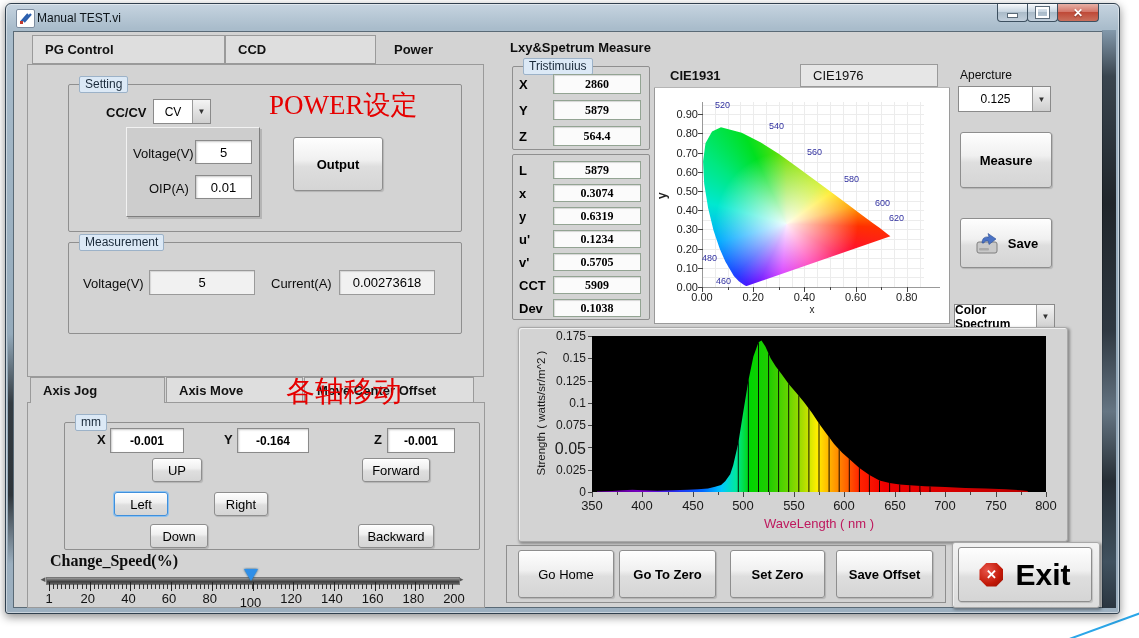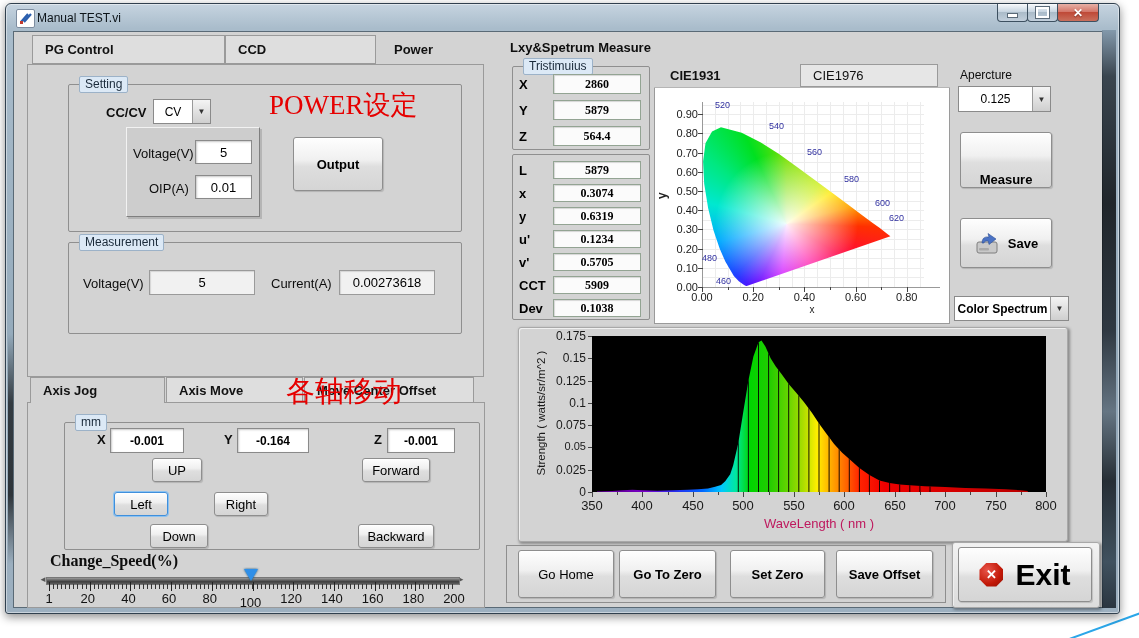--- a/index.html
+++ b/index.html
@@ -272,34 +272,34 @@
       <div id="horseshoe" class="abs" style="left: 688px; top: 73px; width: 218px; height: 182px; background: radial-gradient(circle at 38.8% 65.3%, rgba(255, 255, 255, 0.95), rgba(255, 255, 255, 0) 40%), conic-gradient(at 38.8% 65.3%, rgb(122, 224, 0) 0deg, rgb(200, 236, 0) 40deg, rgb(255, 232, 0) 55deg, rgb(255, 160, 0) 75deg, rgb(255, 48, 0) 92deg, rgb(255, 0, 64) 120deg, rgb(255, 0, 160) 150deg, rgb(204, 0, 255) 185deg, rgb(102, 0, 255) 205deg, rgb(32, 64, 255) 225deg, rgb(0, 168, 255) 255deg, rgb(0, 232, 208) 285deg, rgb(0, 232, 128) 310deg, rgb(0, 224, 32) 335deg, rgb(122, 224, 0) 360deg); filter: drop-shadow(rgb(34, 34, 34) 0px 0px 0.6px); clip-path: polygon(20.5% 99.5%, 20.2% 99.5%, 19.3% 98.9%, 16.9% 96.9%, 14.6% 93.9%, 10.7% 86%, 8.1% 78.9%, 5.3% 68.9%, 2.8% 56.6%, 1% 43.3%, 0.5% 31.1%, 1.6% 21%, 4.6% 14.5%, 8.7% 12.2%, 18.2% 15.2%, 27% 20.6%, 35.5% 27.1%, 43.9% 34.3%, 52.2% 41.6%, 60.3% 48.8%, 67.7% 55.3%, 73.8% 60.8%, 78.3% 64.8%, 81.4% 67.5%, 84.6% 70.4%, 86.4% 72.1%);"></div>
       <div id="cie-ticks"></div>
       <div class="abs rot" style="left:638px;top:150px;width:20px;font-size:12px;font-weight:bold;color:#222;">y</div>
       <div class="abs" style="left:790px;top:272px;width:16px;text-align:center;font-size:10px;color:#222;">x</div>
 
       <span class="lbl" style="left:946px;top:36px;font-size:12px;">Apercture</span>
       <div class="dd" style="left:944px;top:54px;width:93px;height:26px;">
         <span class="val">0.125</span>
         <span class="arr">▼</span>
       </div>
-      <div class="btn" style="left:946px;top:100px;width:92px;height:56px;font-weight:bold;align-items:flex-end;">
+      <div class="btn" style="left:946px;top:100px;width:92px;height:56px;font-weight:bold;">
           <span>Measure</span>
         </div>
       <div class="btn" style="left:946px;top:186px;width:92px;height:50px;font-weight:bold;gap:8px;">
         <span style="display:flex;">
           <svg width="26" height="24" viewBox="0 0 26 24">
             <rect x="3" y="11" width="20" height="11" rx="2" fill="#c9c9c9" stroke="#7e7e7e"></rect>
             <rect x="5" y="17" width="10" height="2.5" rx="1" fill="#a9a9a9"></rect>
             <path d="M8 12 Q8 5 15 6 L14 2.5 L22 8 L15 13.5 L14.3 10 Q10 9.5 10 12 Z" fill="#4a72c4" stroke="#2d4f94" stroke-width=".6"></path>
           </svg>
         </span>
         <span>Save</span>
       </div>
-      <div class="dd" style="left:940px;top:264px;width:115px;height:25px;">
+      <div class="dd" style="left:940px;top:272px;width:101px;height:25px;">
         <span class="val" style="font-weight:bold;">Color Spectrum</span>
         <span class="arr">▼</span>
       </div>
 
       <div class="panel-raised" style="left:504px;top:295px;width:548px;height:213px;"></div>
       <div class="abs" style="left:578px;top:304px;width:454px;height:156px;background:#000;">
         <svg id="spec-svg" width="454" height="156" viewBox="0 0 454 156" preserveAspectRatio="none">
             <defs>
               <linearGradient id="rg" x1="0" y1="0" x2="1" y2="0">
                 <stop offset="6.7%" stop-color="#6a00a8"></stop>
@@ -407,21 +407,21 @@
         <div class="wl abs" style="left:701px;top:68px;">520</div>
         <div class="wl abs" style="left:755px;top:89px;">540</div>
         <div class="wl abs" style="left:793px;top:115px;">560</div>
         <div class="wl abs" style="left:830px;top:142px;">580</div>
         <div class="wl abs" style="left:861px;top:166px;">600</div>
         <div class="wl abs" style="left:875px;top:181px;">620</div>
         <div class="ticklbl abs" style="left:530px;top:453px;width:42px;text-align:right;font-size:12px;">0</div>
         <div class="tickmark abs" style="left:574px;top:460px;width:4px;height:1px;"></div>
         <div class="ticklbl abs" style="left:530px;top:431px;width:42px;text-align:right;font-size:12px;">0.025</div>
         <div class="tickmark abs" style="left:574px;top:438px;width:4px;height:1px;"></div>
-        <div class="ticklbl abs" style="left:530px;top:408px;width:42px;text-align:right;font-size:11px;">0.05</div>
+        <div class="ticklbl abs" style="left:530px;top:408px;width:42px;text-align:right;font-size:16px;">0.05</div>
         <div class="tickmark abs" style="left:574px;top:415px;width:4px;height:1px;"></div>
         <div class="ticklbl abs" style="left:530px;top:386px;width:42px;text-align:right;font-size:12px;">0.075</div>
         <div class="tickmark abs" style="left:574px;top:393px;width:4px;height:1px;"></div>
         <div class="ticklbl abs" style="left:530px;top:364px;width:42px;text-align:right;font-size:12px;">0.1</div>
         <div class="tickmark abs" style="left:574px;top:371px;width:4px;height:1px;"></div>
         <div class="ticklbl abs" style="left:530px;top:342px;width:42px;text-align:right;font-size:12px;">0.125</div>
         <div class="tickmark abs" style="left:574px;top:349px;width:4px;height:1px;"></div>
         <div class="ticklbl abs" style="left:530px;top:319px;width:42px;text-align:right;font-size:12px;">0.15</div>
         <div class="tickmark abs" style="left:574px;top:326px;width:4px;height:1px;"></div>
         <div class="ticklbl abs" style="left:530px;top:297px;width:42px;text-align:right;font-size:12px;">0.175</div>

